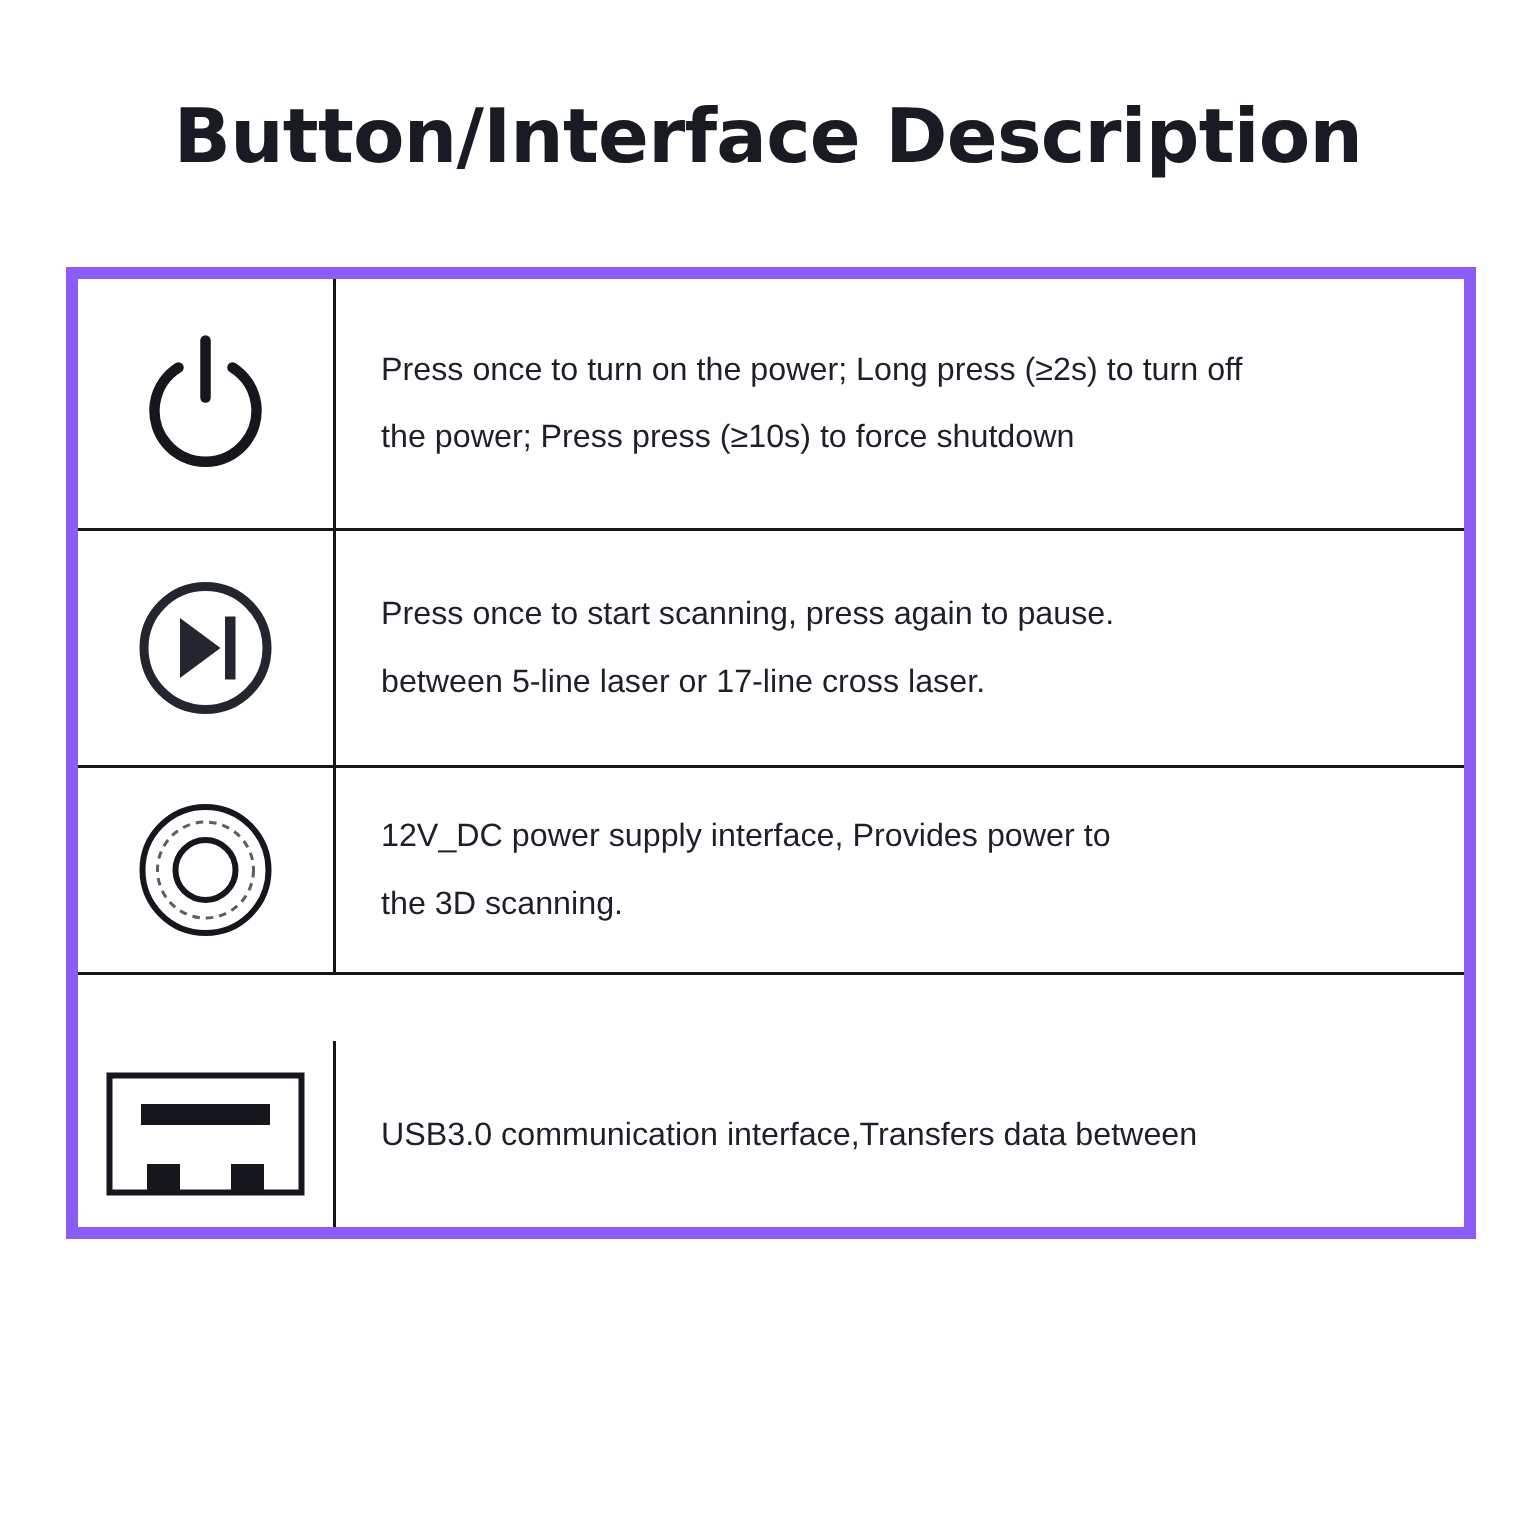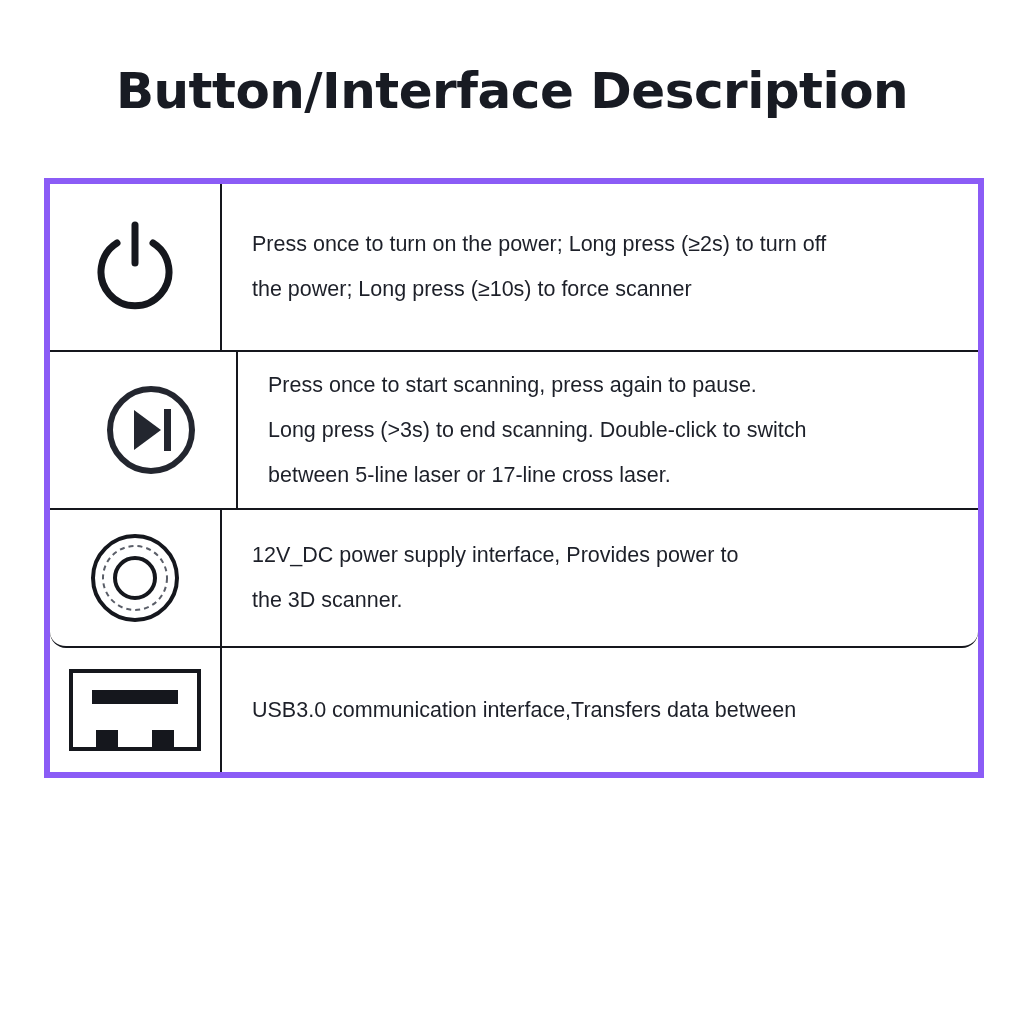--- a/index.html
+++ b/index.html
@@ -30,30 +30,31 @@
     font-weight: bold;
     letter-spacing: -0.5px;
     color: #181b23;
     font-family: "DejaVu Sans", sans-serif;
   }
   .table {
     position: absolute;
     left: 44px;
     top: 178px;
     width: 940px;
-    border: 6px solid #8b5cf6;
+    border: 8px solid #8b5cf6;
     box-sizing: border-box;
   }
   .row {
     display: flex;
     border-bottom: 2px solid #15171d;
     box-sizing: border-box;
   }
   .row:last-child {
     border-bottom: none;
+    margin-top: 44px;
   }
   .icon-cell {
     width: 172px;
     flex: 0 0 172px;
     border-right: 2px solid #15171d;
     box-sizing: border-box;
     display: flex;
     align-items: center;
     justify-content: center;
   }
@@ -65,23 +66,23 @@
     flex-direction: column;
     justify-content: center;
   }
   .desc-line {
     font-size: 21.5px;
     line-height: 45px;
     color: #1d2029;
     white-space: nowrap;
   }
   .r1 { height: 168px; }
-  .r2 { height: 158px; padding-left: 16px; }
+  .r2 { height: 158px; }
   .r3 { height: 158px; }
-  .r4 { height: 138px; border-radius: 16px; }
+  .r4 { height: 138px; }
   .r5 { height: 124px; }
 
   
   .icon-svg { display: block; }
 </style>
 </head>
 <body>
 
 <div class="page">
 
@@ -93,55 +94,54 @@
       <div class="icon-cell">
         <span>
           <svg class="icon-svg" width="86" height="96" viewBox="0 0 86 96">
             <path d="M25 24 A34 34 0 1 0 61 24" fill="none" stroke="#15171d" stroke-width="7" stroke-linecap="round"></path>
             <line x1="43" y1="6" x2="43" y2="44" stroke="#15171d" stroke-width="7" stroke-linecap="round"></line>
           </svg>
         </span>
       </div>
       <div class="desc-cell">
         <div class="desc-line">Press once to turn on the power; Long press (≥2s) to turn off</div>
-        <div class="desc-line">the power; Long  press (≥10s) to force scanner</div>
+        <div class="desc-line">the power; Press  press (≥10s) to force shutdown</div>
       </div>
     </div>
 
     <div class="row r2">
       <div class="icon-cell">
         <span>
           <svg class="icon-svg" width="96" height="96" viewBox="0 0 96 96">
             <circle cx="48" cy="48" r="41" fill="none" stroke="#23262f" stroke-width="6"></circle>
             <path d="M31 28 L58 48 L31 68 Z" fill="#23262f"></path>
             <rect x="61" y="27" width="7" height="42" fill="#23262f"></rect>
           </svg>
         </span>
       </div>
       <div class="desc-cell">
         <div class="desc-line">Press once to start scanning, press again to pause.</div>
-        <div class="desc-line">Long press (&gt;3s) to end scanning. Double-click to switch</div>
         <div class="desc-line">between 5-line laser or 17-line cross laser.</div>
       </div>
     </div>
 
 
     <div class="row r4">
       <div class="icon-cell">
         <span>
           <svg class="icon-svg" width="96" height="96" viewBox="0 0 96 96">
             <circle cx="48" cy="48" r="42" fill="none" stroke="#15171d" stroke-width="4"></circle>
             <circle cx="48" cy="48" r="32" fill="none" stroke="#5a5e68" stroke-width="2" stroke-dasharray="5 4"></circle>
             <circle cx="48" cy="48" r="20" fill="none" stroke="#15171d" stroke-width="4"></circle>
           </svg>
         </span>
       </div>
       <div class="desc-cell">
         <div class="desc-line">12V_DC power supply interface, Provides power to</div>
-        <div class="desc-line">the 3D scanner.</div>
+        <div class="desc-line">the 3D scanning.</div>
       </div>
     </div>
 
     <div class="row r5">
       <div class="icon-cell">
         <span>
           <svg class="icon-svg" width="134" height="84" viewBox="0 0 134 84">
             <rect x="3" y="3" width="128" height="78" fill="none" stroke="#15171d" stroke-width="4"></rect>
             <rect x="24" y="22" width="86" height="14" fill="#15171d"></rect>
             <rect x="28" y="62" width="22" height="19" fill="#15171d"></rect>

